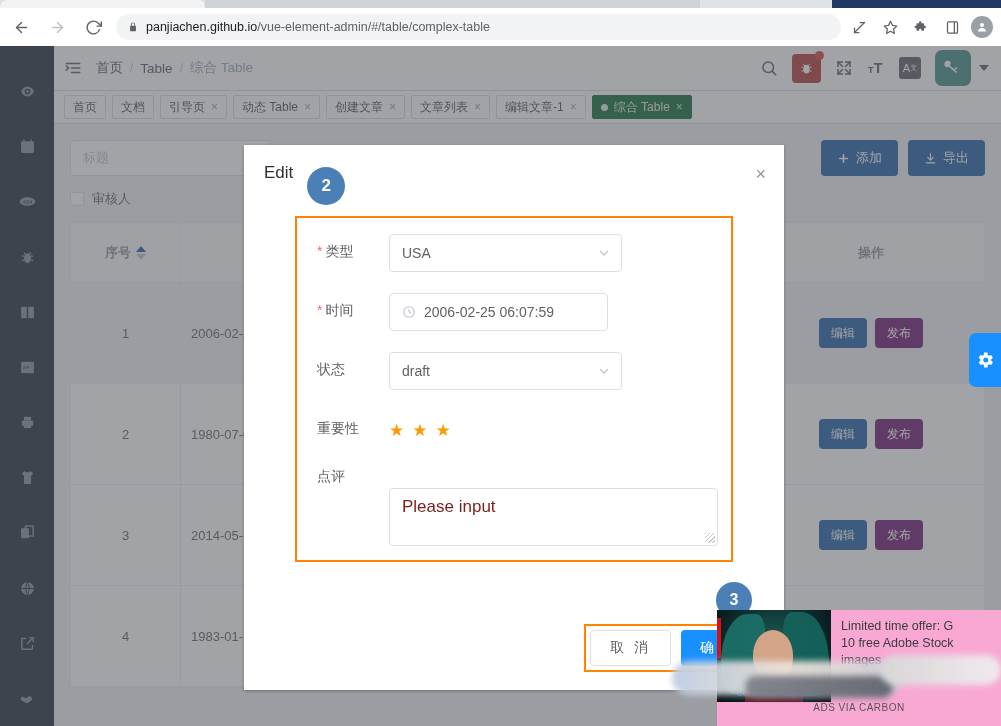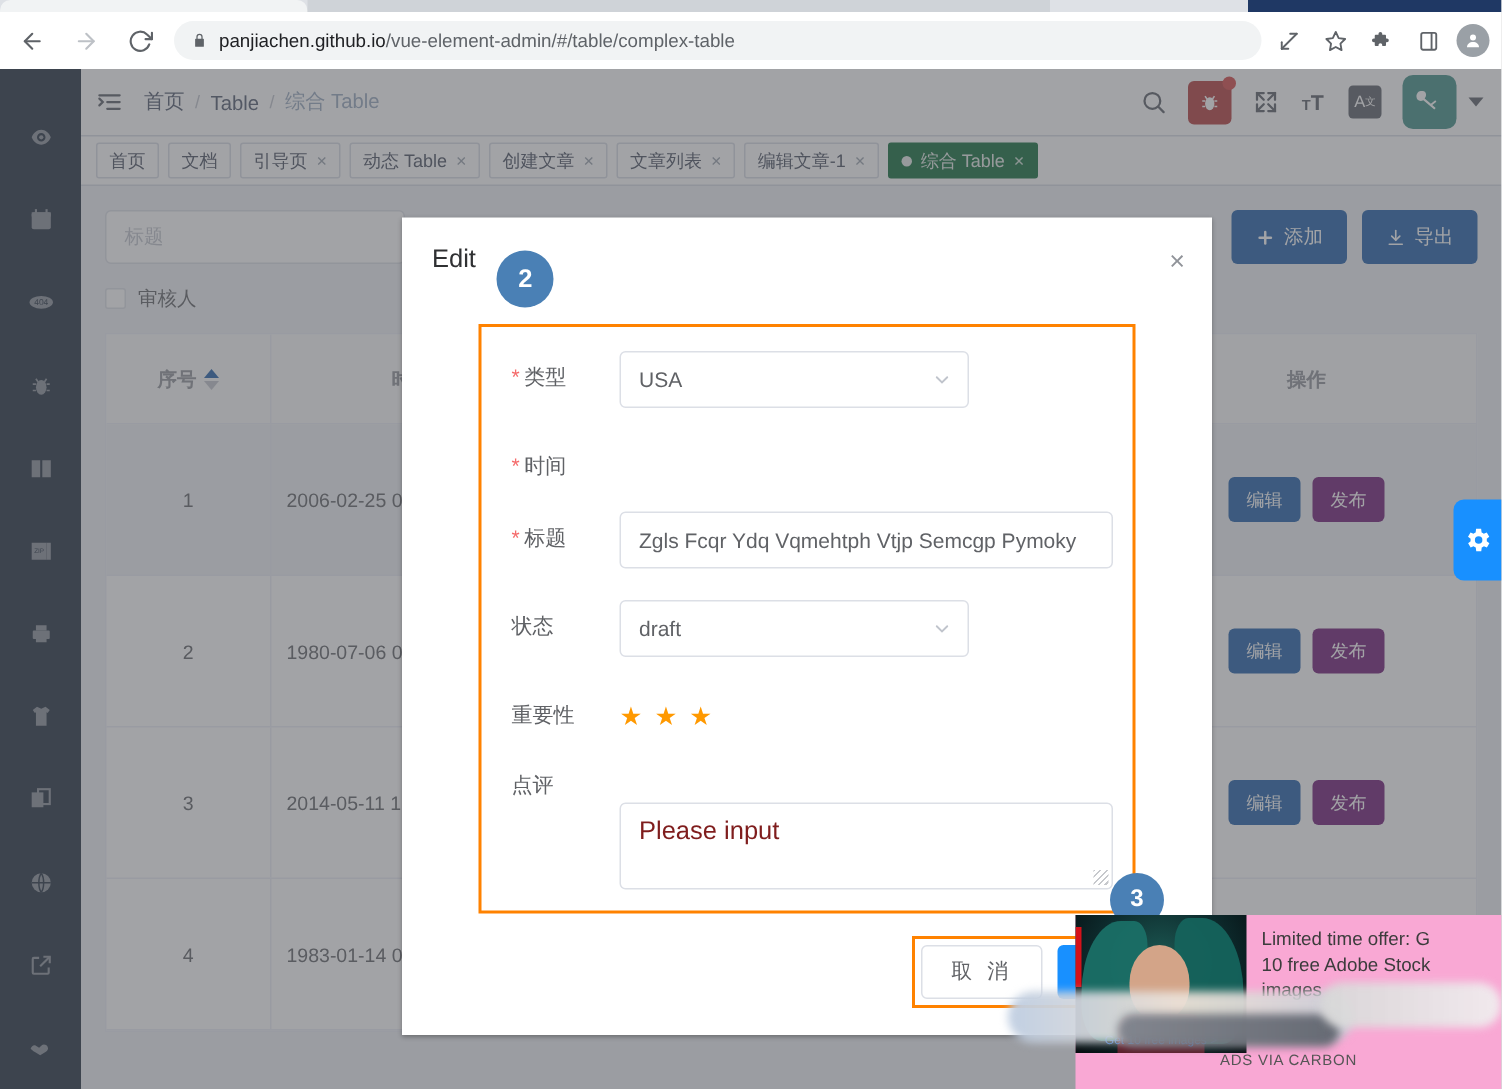--- a/index.html
+++ b/index.html
@@ -175,21 +175,21 @@
   
   .fab {
     position: absolute; right: 0; top: 287px; width: 32px; height: 54px;
     background: #1890ff; border-top-left-radius: 7px; border-bottom-left-radius: 7px;
     display: flex; align-items: center; justify-content: center; z-index: 45;
   }
   .fab svg { width: 20px; height: 20px; color: #fff; }
 
   
   .modal {
-    position: absolute; left: 268px; top: 145px; width: 540px; height: 545px;
+    position: absolute; left: 244px; top: 145px; width: 540px; height: 545px;
     background: #fff; z-index: 60; box-shadow: 0 1px 3px rgba(0,0,0,0.3);
   }
   .modal-head { position: relative; height: 54px; padding: 18px 20px 0 20px; display: flex; align-items: flex-start; }
   .modal-title { font-size: 17px; color: #303133; }
   .badge-2 {
     width: 38px; height: 38px; border-radius: 50%; background: #4a80b5; color: #fff;
     display: flex; align-items: center; justify-content: center; font-size: 17px; font-weight: bold;
     margin-left: 14px; margin-top: 4px;
   }
   .modal-close { position: absolute; right: 18px; top: 20px; color: #909399; font-size: 18px; line-height: 1; }
@@ -656,30 +656,33 @@
                 <svg viewBox="0 0 24 24" fill="none" stroke="currentColor" stroke-width="2.5" stroke-linecap="round">
                   <polyline points="5 9 12 16 19 9"></polyline>
                 </svg>
               </span>
           </div>
         </div>
       </div>
 
       <div class="frow">
         <div class="flabel"><span class="req">*</span><span>时间</span></div>
-      </div>
-
-      <div class="frow">
-        <div class="flabel"><span class="req">*</span><span>标题</span></div>
         <div class="fctl">
-          <div class="el-field w-title">
-            <span>Zgls Fcqr Ydq Vqmehtph Vtjp Semcgp Pymoky</span>
-          </div>
-        </div>
-      </div>
+          <div class="el-field w-date">
+            <span class="pre-icon">
+                <svg viewBox="0 0 24 24" fill="none" stroke="currentColor" stroke-width="2">
+                  <circle cx="12" cy="12" r="9"></circle>
+                  <polyline points="12 7 12 12 16 14"></polyline>
+                </svg>
+              </span>
+            <span>2006-02-25 06:07:59</span>
+          </div>
+        </div>
+      </div>
+
 
       <div class="frow">
         <div class="flabel"><span>状态</span></div>
         <div class="fctl">
           <div class="el-field w-select">
             <span>draft</span>
             <span class="chev">
                 <svg viewBox="0 0 24 24" fill="none" stroke="currentColor" stroke-width="2.5" stroke-linecap="round">
                   <polyline points="5 9 12 16 19 9"></polyline>
                 </svg>

